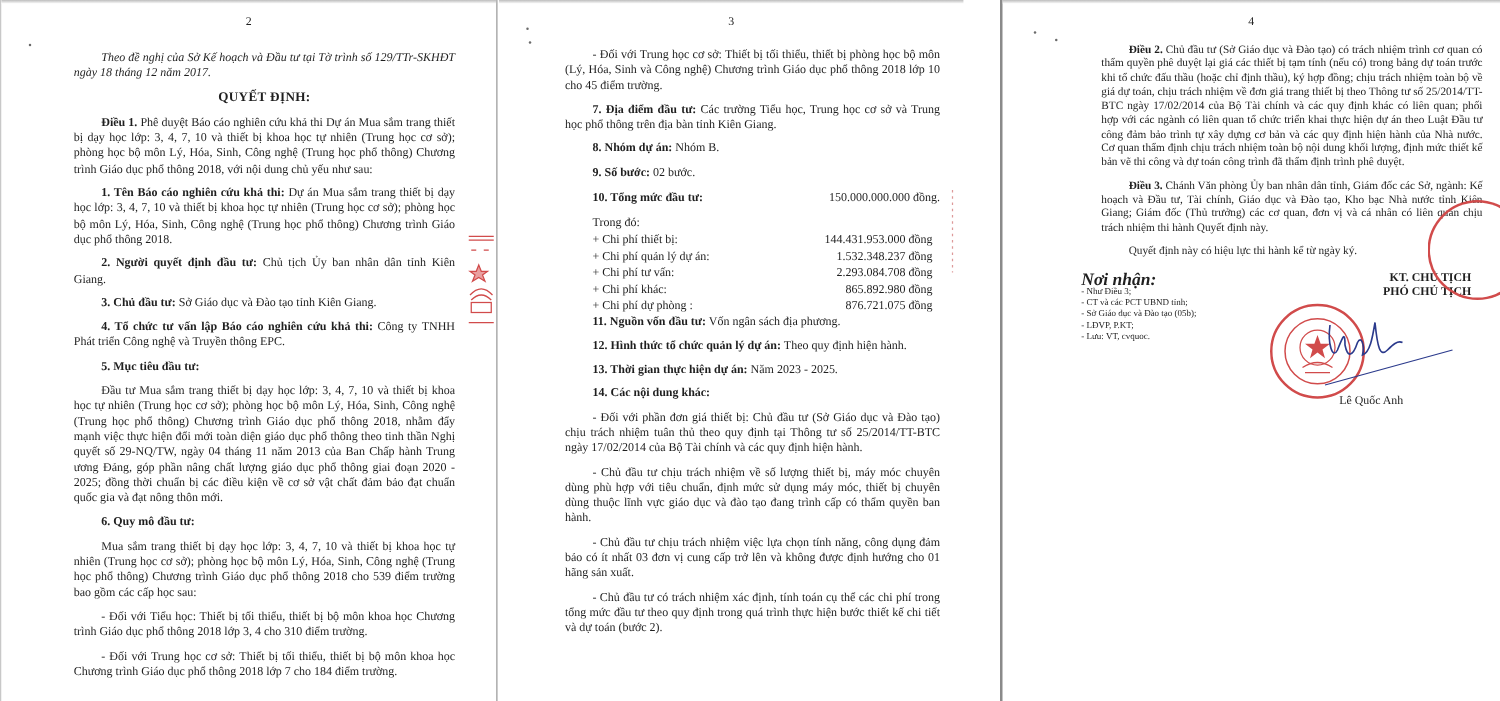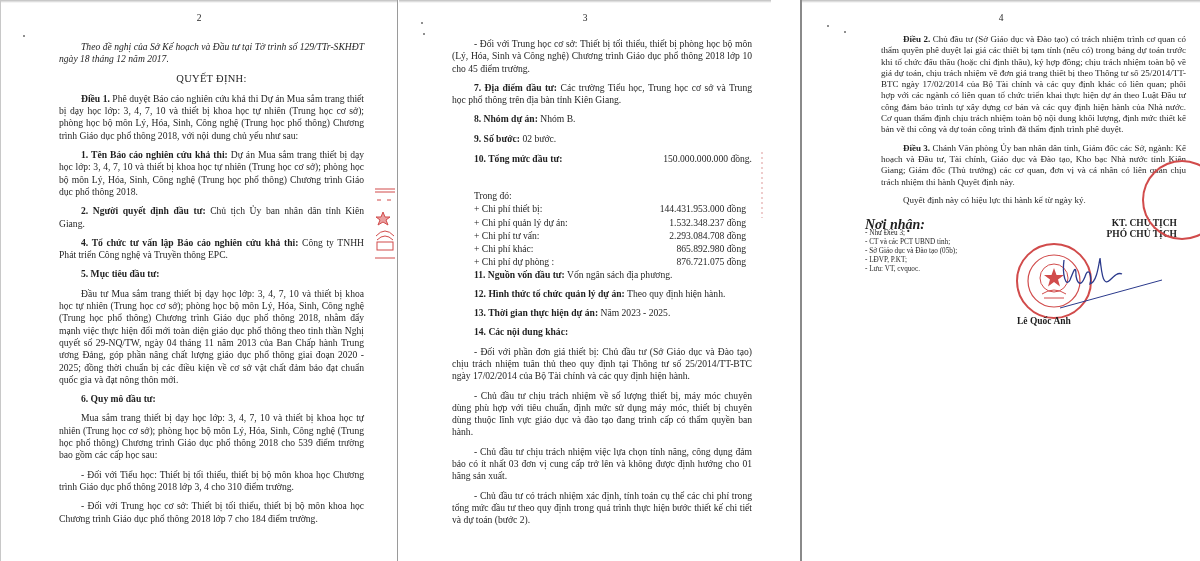--- a/index.html
+++ b/index.html
@@ -14,46 +14,47 @@
   .pnum { position: absolute; top: 13px; width: 100%; text-align: center; font-size: 9.5px; }
   .content { position: absolute; font-size: 9.6px; line-height: 12.3px; text-align: justify; }
   #page2 .content { left: 58px; top: 41px; width: 305px; }
   #page3 .content { left: 53px; top: 38px; width: 300px; }
   #page4 .content { left: 63px; top: 34px; width: 305px; font-size: 9px; line-height: 11.3px; margin-left: 16px; }
   p { margin: 0; }
   .ind { text-indent: 22px; }
   .mb { margin-bottom: 7px; }
   .it { font-style: italic; }
   .b { font-weight: bold; }
-  .heading { font-weight: normal; text-align: center; font-size: 10.5px; margin: 6px 0 8px; letter-spacing: 0.3px; }
+  .heading { font-weight: bold; text-align: center; font-size: 10.5px; margin: 6px 0 8px; letter-spacing: 0.3px; }
   .money { display: flex; justify-content: space-between; padding-left: 22px; padding-right: 6px; line-height: 13.2px; }
-  .money.total { margin-bottom: 24px; padding-right: 0; }
+  .money.total { margin-bottom: 7px; padding-right: 0; }
   .money .lbl { text-align: left; }
   .money .val { text-align: right; }
   .dots { position: absolute; width: 2px; height: 2px; background: #6a6a6a; border-radius: 50%; }
   .recipients { position: absolute; left: 63px; top: 220px; font-size: 7.2px; line-height: 9px; width: 150px; }
   .recipients .title { font-style: italic; font-weight: bold; font-size: 14px; }
   .sigblock { position: absolute; left: 215px; top: 218px; width: 160px; text-align: right; font-weight: bold; font-size: 9.5px; line-height: 11px; }
-  .signer { position: absolute; left: 215px; top: 316px; width: 160px; font-weight: bold; font-size: 9.5px; }
+  .signer { position: absolute; left: 215px; top: 316px; width: 160px; text-align: center; font-weight: normal; font-size: 9.5px; }
   .seal { position: absolute; border: 2px solid #d14b4b; border-radius: 50%; }
   .stamp-strip { position: absolute; left: 372px; top: 186px; width: 24px; height: 76px; }
 </style>
 </head>
 <body>
 
 <div class="page" id="page2">
   <div class="topshade"></div>
   <div class="dots" style="left:22px;top:35px;"></div>
   <div class="pnum">2</div>
   <div class="content">
     <p class="ind it mb">Theo đề nghị của Sở Kế hoạch và Đầu tư tại Tờ trình số 129/TTr-SKHĐT ngày 18 tháng 12 năm 2017.</p>
     <p class="heading">QUYẾT ĐỊNH:</p>
     <p class="ind mb"><span class="b">Điều 1.</span> <span>Phê duyệt Báo cáo nghiên cứu khả thi Dự án Mua sắm trang thiết bị dạy học lớp: 3, 4, 7, 10 và thiết bị khoa học tự nhiên (Trung học cơ sở); phòng học bộ môn Lý, Hóa, Sinh, Công nghệ (Trung học phổ thông) Chương trình Giáo dục phổ thông 2018, với nội dung chủ yếu như sau:</span></p>
     <p class="ind mb"><span class="b">1. Tên Báo cáo nghiên cứu khả thi:</span> <span>Dự án Mua sắm trang thiết bị dạy học lớp: 3, 4, 7, 10 và thiết bị khoa học tự nhiên (Trung học cơ sở); phòng học bộ môn Lý, Hóa, Sinh, Công nghệ (Trung học phổ thông) Chương trình Giáo dục phổ thông 2018.</span></p>
     <p class="ind mb"><span class="b">2. Người quyết định đầu tư:</span> <span>Chủ tịch Ủy ban nhân dân tỉnh Kiên Giang.</span></p>
+    <p class="ind mb"><span class="b">3. Chủ đầu tư:</span> <span>Sở Giáo dục và Đào tạo tỉnh Kiên Giang.</span></p>
     <p class="ind mb"><span class="b">4. Tổ chức tư vấn lập Báo cáo nghiên cứu khả thi:</span> <span>Công ty TNHH Phát triển Công nghệ và Truyền thông EPC.</span></p>
     <p class="ind mb b">5. Mục tiêu đầu tư:</p>
     <p class="ind mb">Đầu tư Mua sắm trang thiết bị dạy học lớp: 3, 4, 7, 10 và thiết bị khoa học tự nhiên (Trung học cơ sở); phòng học bộ môn Lý, Hóa, Sinh, Công nghệ (Trung học phổ thông) Chương trình Giáo dục phổ thông 2018, nhằm đẩy mạnh việc thực hiện đổi mới toàn diện giáo dục phổ thông theo tinh thần Nghị quyết số 29-NQ/TW, ngày 04 tháng 11 năm 2013 của Ban Chấp hành Trung ương Đảng, góp phần nâng chất lượng giáo dục phổ thông giai đoạn 2020 - 2025; đồng thời chuẩn bị các điều kiện về cơ sở vật chất đảm bảo đạt chuẩn quốc gia và đạt nông thôn mới.</p>
     <p class="ind mb b">6. Quy mô đầu tư:</p>
     <p class="ind mb">Mua sắm trang thiết bị dạy học lớp: 3, 4, 7, 10 và thiết bị khoa học tự nhiên (Trung học cơ sở); phòng học bộ môn Lý, Hóa, Sinh, Công nghệ (Trung học phổ thông) Chương trình Giáo dục phổ thông 2018 cho 539 điểm trường bao gồm các cấp học sau:</p>
     <p class="ind mb">- Đối với Tiểu học: Thiết bị tối thiểu, thiết bị bộ môn khoa học Chương trình Giáo dục phổ thông 2018 lớp 3, 4  cho 310 điểm trường.</p>
     <p class="ind mb">- Đối với Trung học cơ sở: Thiết bị tối thiểu, thiết bị bộ môn khoa học Chương trình Giáo dục phổ thông 2018 lớp 7 cho 184 điểm trường.</p>
   </div>
   <div class="stamp-strip">
     <svg width="24" height="76" viewBox="0 0 24 76">

